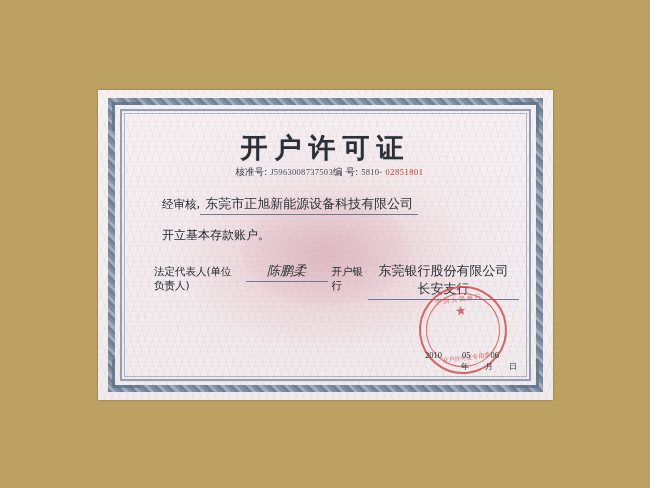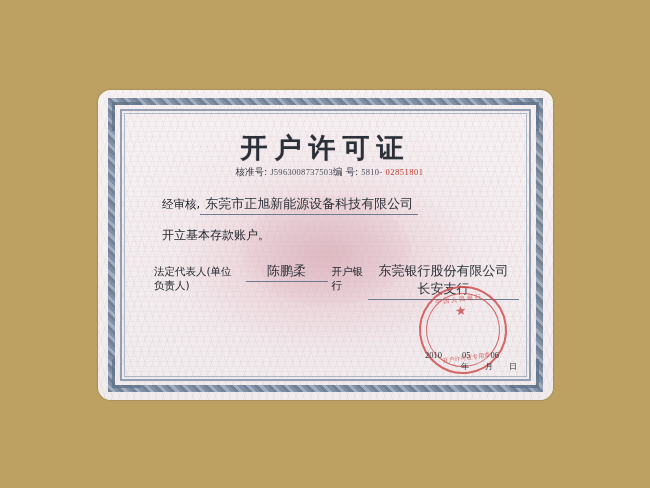--- a/index.html
+++ b/index.html
@@ -21,21 +21,20 @@
   
   .certificate {
     position: absolute;
     left: 98px;
     top: 90px;
     width: 455px;
     height: 310px;
     background: #bef264;
     box-shadow: 0 0 2px rgba(0,0,0,0.35);
     overflow: hidden;
-    border-radius: 13px;
   }
   
   .wash {
     position: absolute;
     inset: 0;
     background:
       radial-gradient(ellipse 200px 120px at 50% 55%, rgba(226,178,190,0.55) 0%, rgba(226,178,190,0.15) 55%, rgba(242,238,240,0) 75%),
       radial-gradient(ellipse 300px 200px at 50% 50%, rgba(232,200,208,0.35) 0%, rgba(242,238,240,0) 70%),
       repeating-linear-gradient(72deg, rgba(205,150,165,0.10) 0px, rgba(205,150,165,0.10) 1px, rgba(255,255,255,0) 1px, rgba(255,255,255,0) 7px),
       repeating-linear-gradient(-72deg, rgba(205,150,165,0.10) 0px, rgba(205,150,165,0.10) 1px, rgba(255,255,255,0) 1px, rgba(255,255,255,0) 7px),
@@ -146,21 +145,21 @@
     display: flex;
     align-items: baseline;
     margin-top: 18px;
     padding-left: 22px;
     gap: 4px;
     font-size: 10.5px;
     font-family: "DejaVu Sans", sans-serif;
     color: #22262d;
     justify-content: flex-end;
   }
-  .fill.short { min-width: 72px; }
+  .fill.short { min-width: 72px; font-style: italic; }
   .fill.mid { min-width: 128px; }
   .row4 {
     display: flex;
     align-items: baseline;
     margin-top: 18px;
     padding-left: 16px;
     gap: 6px;
     font-size: 10.5px;
     font-family: "DejaVu Sans", sans-serif;
     color: #22262d;

